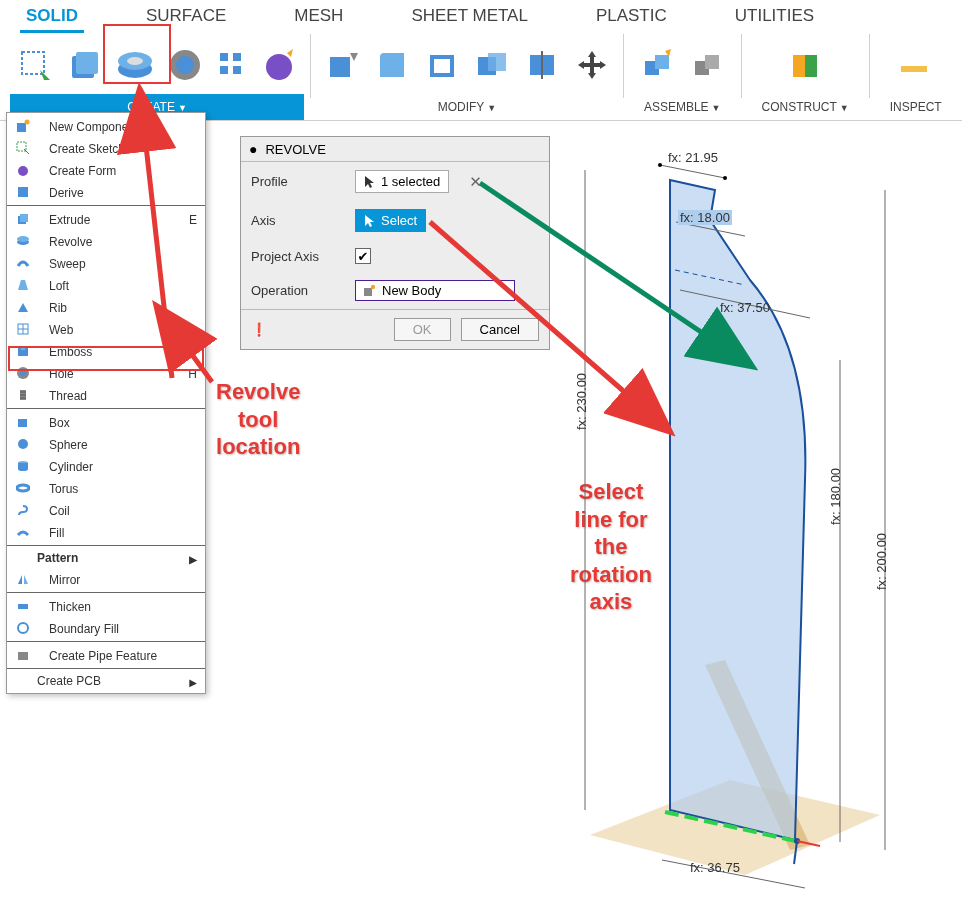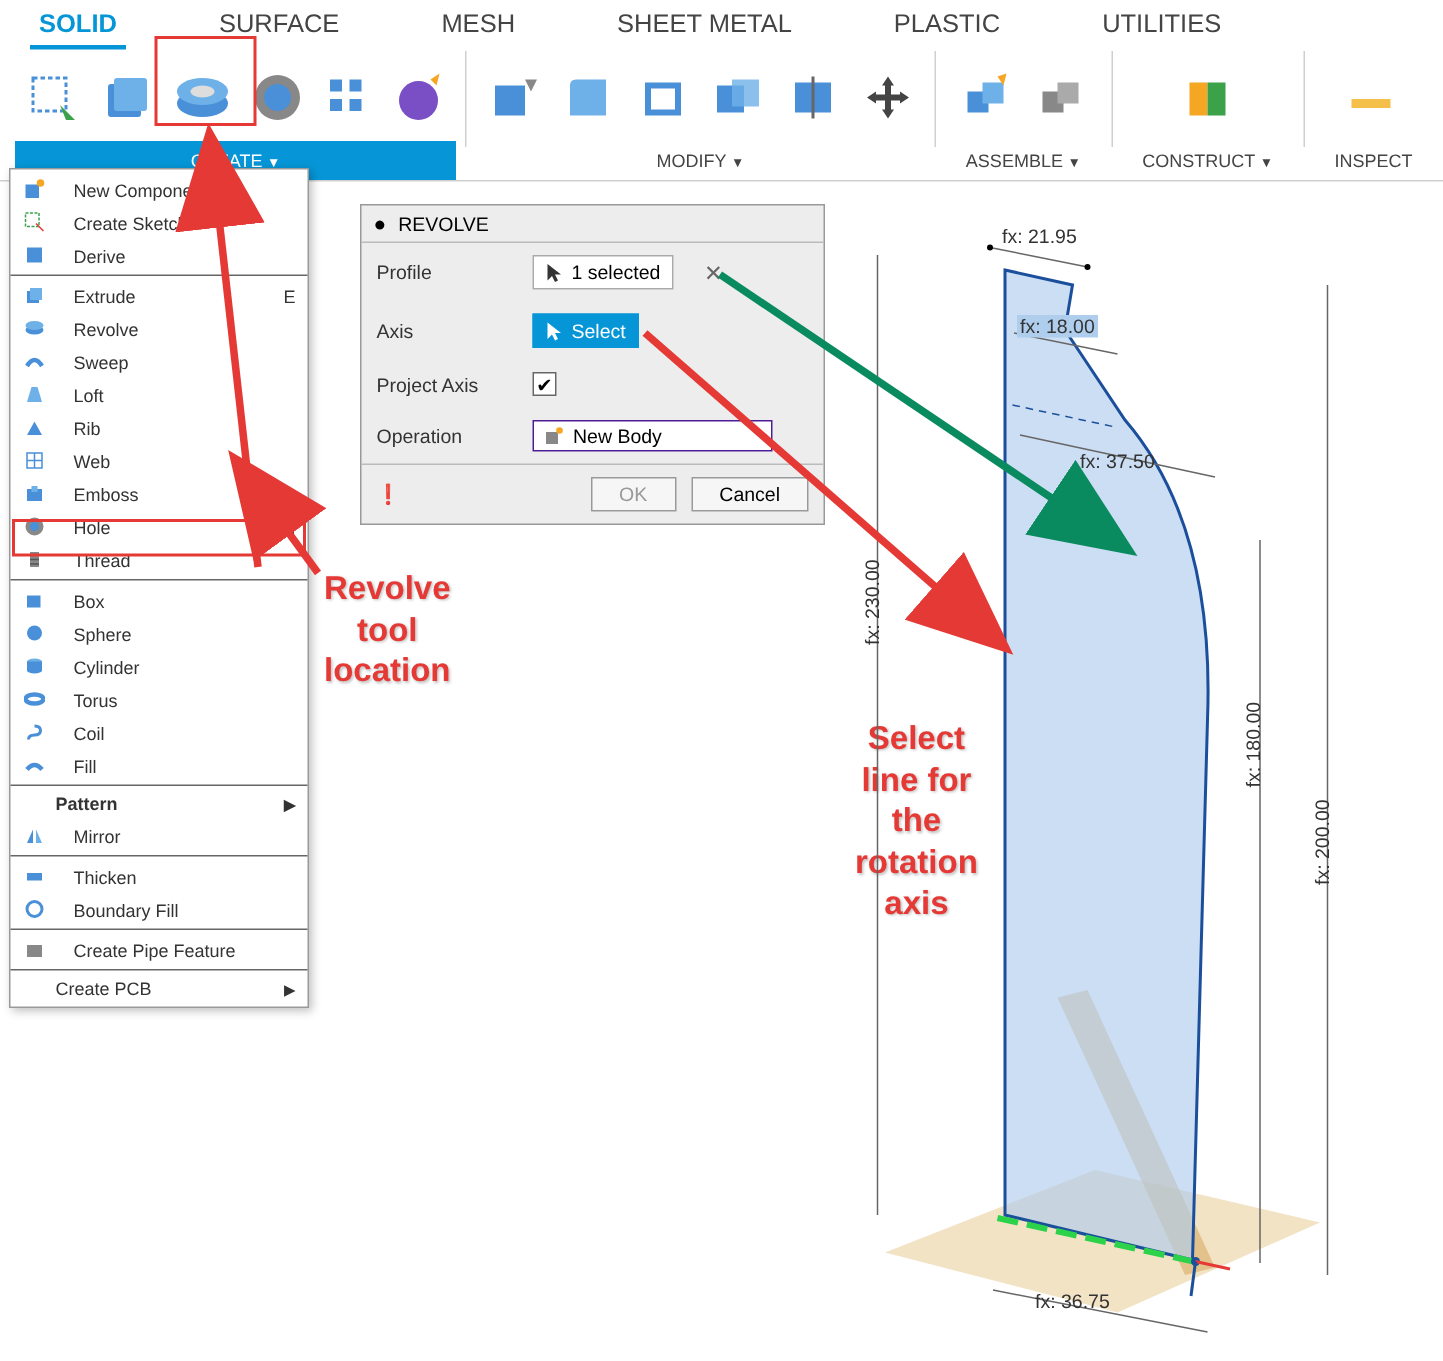--- a/index.html
+++ b/index.html
@@ -387,20 +387,28 @@
         <svg width="14" height="14">
           <rect x="1" y="1" width="9" height="9" fill="none" stroke="#3BA24A" stroke-dasharray="2,1"></rect>
           <path d="M8 8 L13 13" stroke="#E53935"></path>
         </svg>
       </span>
       <span>Create Sketch</span>
     </div>
   <div class="menu-item">
       <span class="menu-icon">
         <svg width="14" height="14">
+          <circle cx="7" cy="8" r="5" fill="#7A4EC5"></circle>
+        </svg>
+      </span>
+      <span>Create Form</span>
+    </div>
+  <div class="menu-item">
+      <span class="menu-icon">
+        <svg width="14" height="14">
           <rect x="2" y="2" width="10" height="10" fill="#4A90D9"></rect>
         </svg>
       </span>
       <span>Derive</span>
     </div>
   <div class="menu-sep"></div>
   <div class="menu-item">
       <span class="menu-icon">
         <svg width="14" height="14">
           <rect x="2" y="4" width="8" height="8" fill="#4A90D9"></rect>

